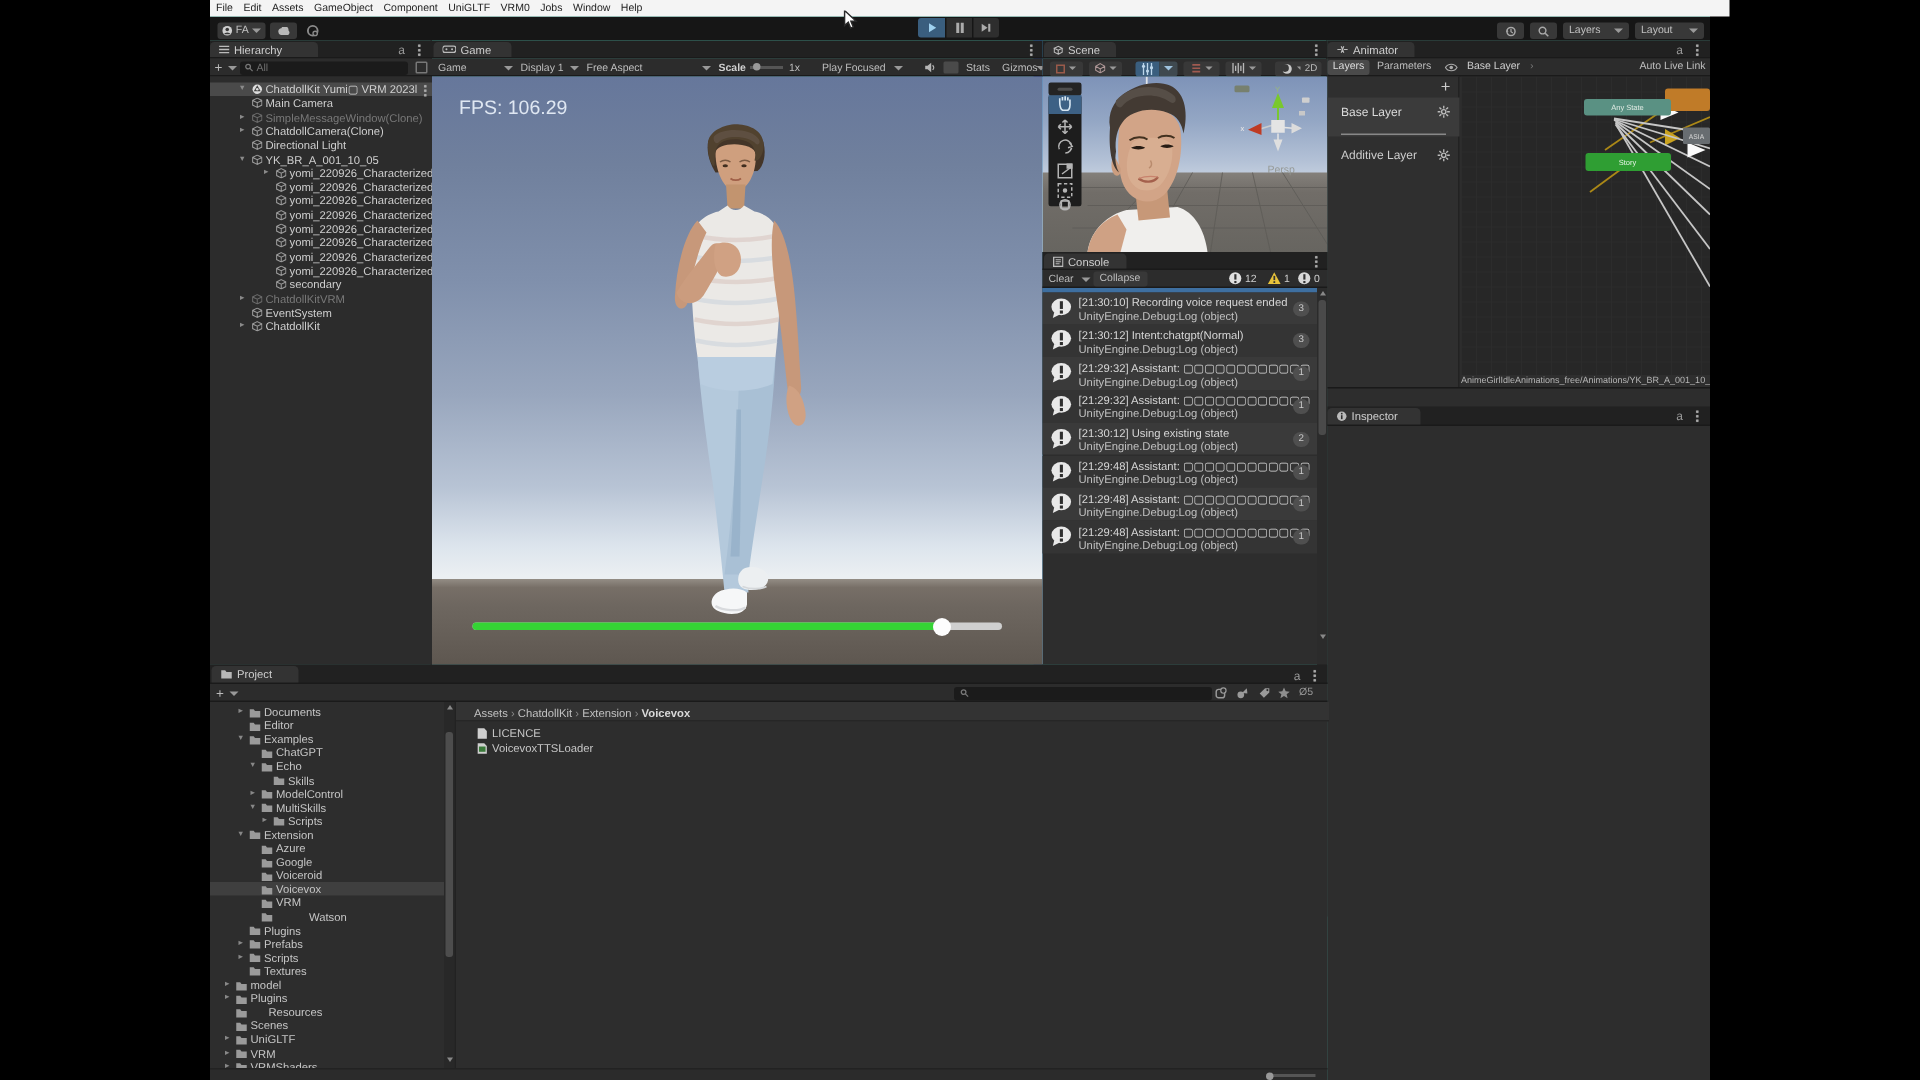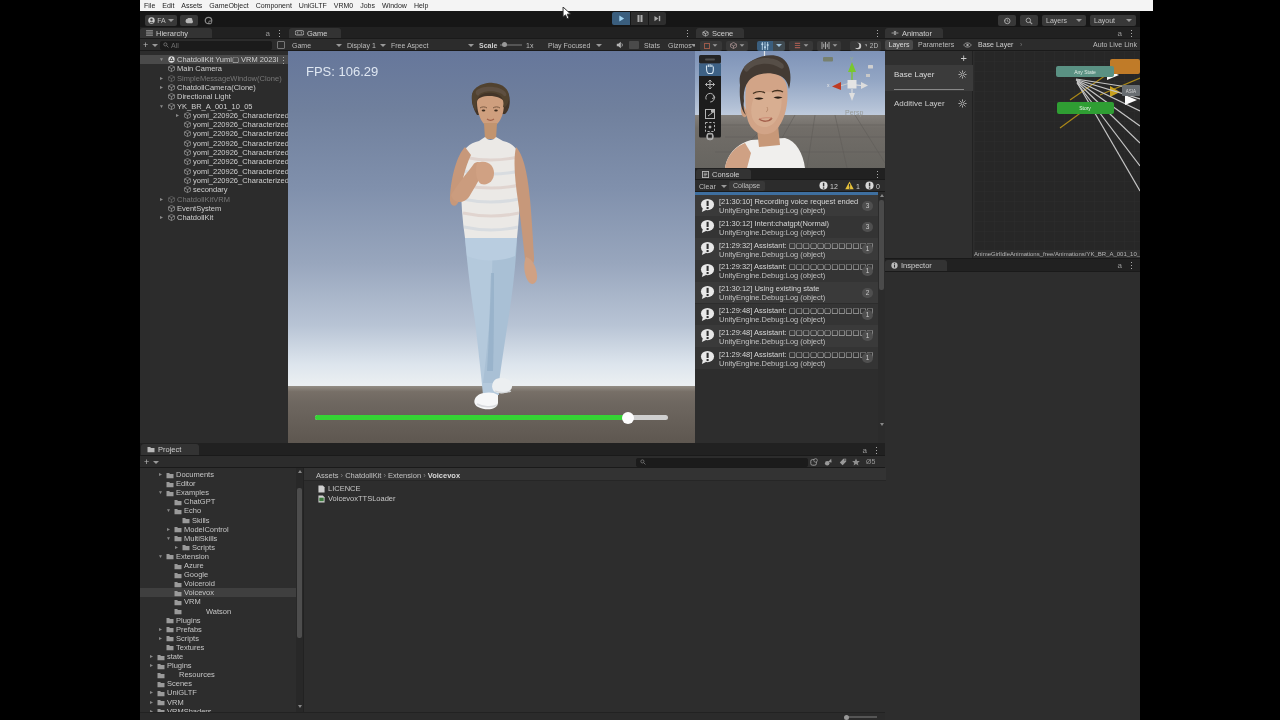--- a/index.html
+++ b/index.html
@@ -653,21 +653,21 @@
         <rect x="148" y="34" width="18" height="11" rx="1" fill="#686d71"></rect>
         <text x="157" y="41.5" font-size="4.5" fill="#d6d6d6" text-anchor="middle">ASIA</text>
         <rect x="83" y="51" width="57" height="12" rx="2" fill="#2f9e33"></rect>
         <text x="111" y="59" font-size="5" fill="#e6f4e6" text-anchor="middle">Story</text>
       </svg>
     </div>
     <div class="abs" style="left:89px;top:223px;width:166px;height:8px;background:#2e2e2e;color:#b5b5b5;font-size:6px;line-height:8px;white-space:nowrap;overflow:hidden;">AnimeGirlIdleAnimations_free/Animations/YK_BR_A_001_10_05</div>
   </div>
 
   <div class="abs" style="left:745px;top:258px;width:255px;height:462px;background:#2d2d2d;border-top:1px solid #191919;">
-    <div class="abs tabstrip" style="left:0;top:0;width:255px;height:13px;">
+    <div class="abs tabstrip" style="left:0;top:12px;width:255px;height:13px;">
       <div class="tab" style="left:0;width:62px;font-size:7.5px;">
         <svg width="7" height="7" viewBox="0 0 8 8">
             <circle cx="4" cy="4" r="3.6" fill="#bbb"></circle>
             <rect x="3.4" y="3.2" width="1.2" height="3" fill="#2e2e2e"></rect>
             <rect x="3.4" y="1.4" width="1.2" height="1.2" fill="#2e2e2e"></rect>
           </svg>
         Inspector
       </div>
       <div class="abs" style="right:18px;top:2px;font-size:8px;color:#999;">a</div>
       <div class="abs" style="right:7px;top:2px;"><i class="dots3"></i></div>
@@ -838,21 +838,21 @@
           <svg style="position:absolute;left:26px;top:1.5px;" width="8" height="7" viewBox="0 0 9 8">
             <path d="M0.5 1 h3 l1 1.2 h4 v5 h-8z" fill="#9a9a9a"></path>
           </svg>
           <span style="position:absolute;left:36px;">Textures</span>
         </div>
         <div style="position: absolute; left: 0px; top: 184px; width: 156px; height: 9.1px; line-height: 9.1px; font-size: 7.5px; color: rgb(198, 198, 198); white-space: nowrap;">
           <span style="position:absolute;left:9px;top:0;color:#888;font-size:5px;">►</span>
           <svg style="position:absolute;left:17px;top:1.5px;" width="8" height="7" viewBox="0 0 9 8">
             <path d="M0.5 1 h3 l1 1.2 h4 v5 h-8z" fill="#9a9a9a"></path>
           </svg>
-          <span style="position:absolute;left:27px;">state</span>
+          <span style="position:absolute;left:27px;">model</span>
         </div>
         <div style="position: absolute; left: 0px; top: 193.1px; width: 156px; height: 9.1px; line-height: 9.1px; font-size: 7.5px; color: rgb(198, 198, 198); white-space: nowrap;">
           <span style="position:absolute;left:9px;top:0;color:#888;font-size:5px;">►</span>
           <svg style="position:absolute;left:17px;top:1.5px;" width="8" height="7" viewBox="0 0 9 8">
             <path d="M0.5 1 h3 l1 1.2 h4 v5 h-8z" fill="#9a9a9a"></path>
           </svg>
           <span style="position:absolute;left:27px;">Plugins</span>
         </div>
         <div style="position: absolute; left: 0px; top: 202.2px; width: 156px; height: 9.1px; line-height: 9.1px; font-size: 7.5px; color: rgb(198, 198, 198); white-space: nowrap;">
           <svg style="position:absolute;left:17px;top:1.5px;" width="8" height="7" viewBox="0 0 9 8">

